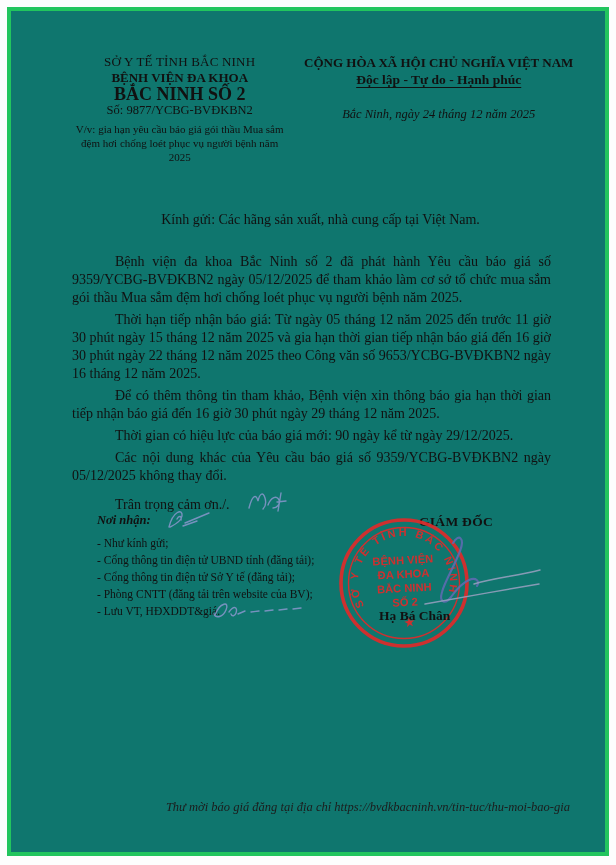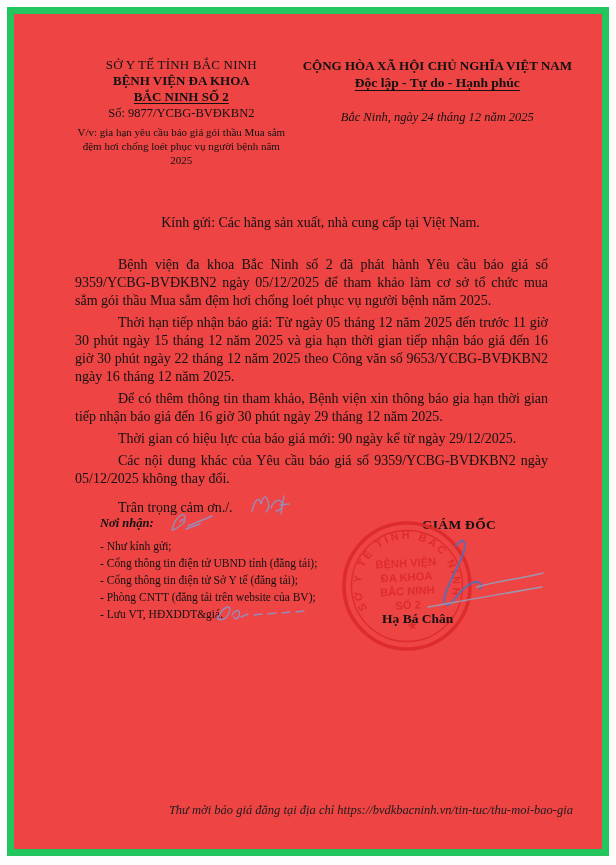--- a/index.html
+++ b/index.html
@@ -1,26 +1,26 @@
 <!DOCTYPE html>
 <html><head>
 <meta charset="utf-8">
 <style>
   * { margin:0; padding:0; box-sizing:border-box; }
   html,body { width:616px; height:865px; background:#fdfdfd; font-family:"Liberation Serif","DejaVu Serif",serif; color:#111; }
   .page {
     position:absolute; left:7px; top:7px; width:602px; height:849px;
-    background:#ef4444; border:7px solid #22c55e; overflow:hidden;
+    background:#0f766e; border:4px solid #22c55e; overflow:hidden;
   }
   
   .header { display:flex; justify-content:space-between; padding:43px 26px 0 50px; }
   .hleft { width:242px; text-align:center; }
   .hleft .dept { font-size:13px; line-height:16px; letter-spacing:.2px; }
   .hleft .org1 { font-size:13px; line-height:16px; font-weight:bold; }
-  .hleft .org2 { font-size:13px; line-height:16px; font-weight:bold; text-decoration:underline; text-underline-offset:2px; }
+  .hleft .org2 { font-size:18px; line-height:16px; font-weight:bold; text-underline-offset:2px; }
   .hleft .docnum { font-size:12.5px; line-height:17px; }
   .hleft .subject { font-size:11px; line-height:14px; margin:3px auto 14px; width:212px; }
   .hright { width:286px; text-align:center; }
   .hright .motto1 { font-size:13px; line-height:17px; font-weight:bold; }
   .hright .motto2 { font-size:13.5px; line-height:18px; font-weight:bold; text-decoration:underline; text-underline-offset:3px; }
   .hright .dateline { font-size:12.5px; line-height:16px; font-style:italic; margin-top:17px; }
   
   .letter-body { padding:0 54px 0 61px; }
   .salutation { text-align:center; font-size:14px; line-height:20px; margin-top:32px; padding-left:18px; }
   .paragraphs { margin-top:23px; }

